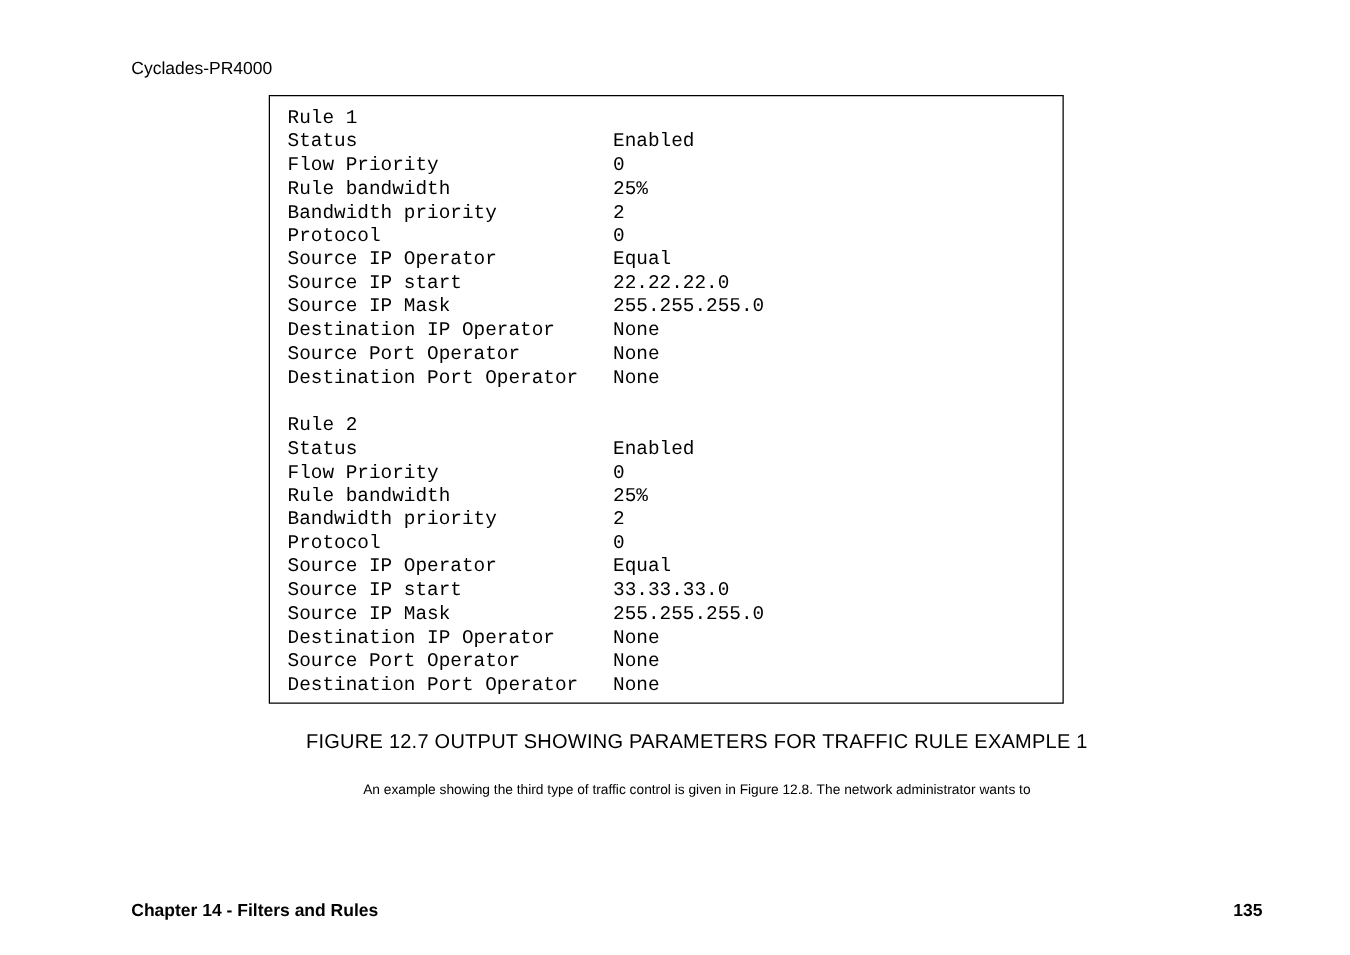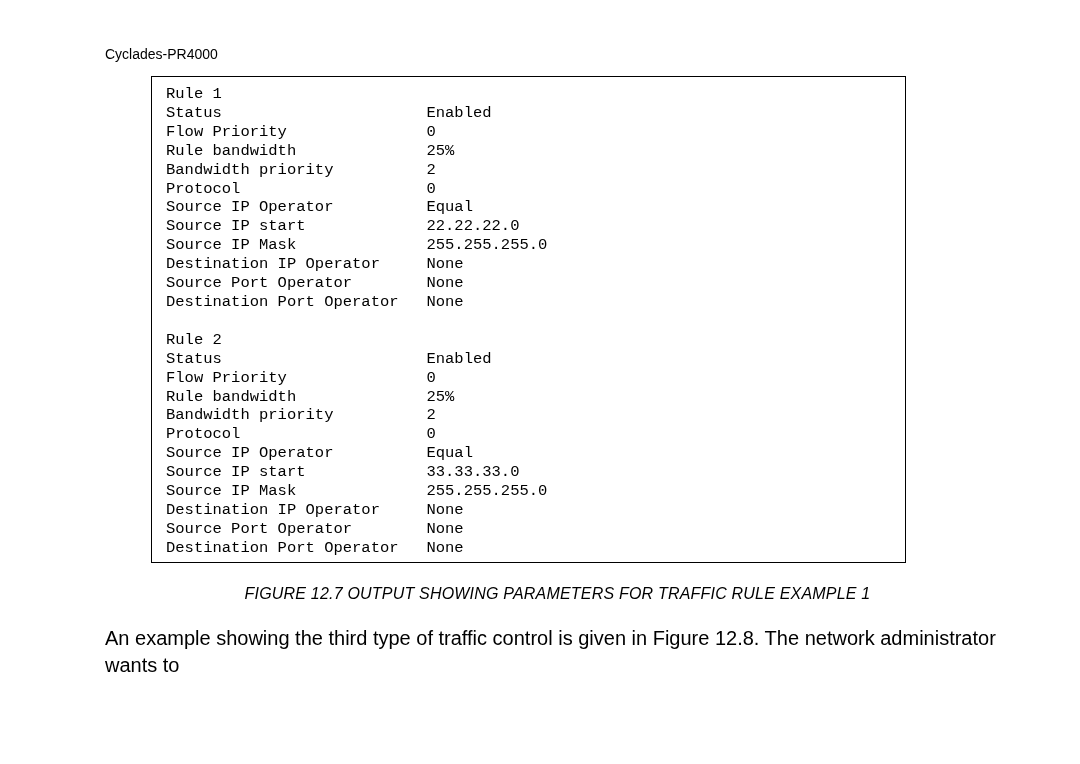--- a/index.html
+++ b/index.html
@@ -18,44 +18,44 @@
     box-sizing: border-box;
     padding: 46px 70px 30px 105px;
   }
   .product-header {
     font-weight: normal;
     font-size: 14px;
     margin-bottom: 14px;
   }
   .output-box {
     border: 1px solid #000;
-    width: 755px;
-    margin-left: 46px;
+    width: 636px;
+    margin-left: 110px;
     padding: 8px 0 4px 0;
     box-sizing: border-box;
   }
   .output-box pre {
     font-family: "Courier New", Courier, monospace;
     font-size: 15.5px;
     line-height: 1.22;
     margin: 0;
     padding: 0 14px;
     white-space: pre;
   }
   .caption {
     text-align: center;
-    font-style: italic;
     font-size: 16px;
     margin-top: 22px;
     letter-spacing: 0.2px;
   }
   .body-para {
-    font-size: 20px;
+    font-size: 11px;
     margin-top: 22px;
     line-height: 1.35;
+    text-align: center;
   }
   .footer {
     position: absolute;
     left: 105px;
     right: 70px;
     bottom: 28px;
     display: flex;
     justify-content: space-between;
     font-weight: bold;
     font-size: 14px;
@@ -93,14 +93,18 @@
 Source IP Mask              255.255.255.0
 Destination IP Operator     None
 Source Port Operator        None
 Destination Port Operator   None</pre>
   </div>
 
   <div class="caption">FIGURE 12.7  OUTPUT SHOWING PARAMETERS FOR TRAFFIC RULE EXAMPLE 1</div>
 
   <div class="body-para">An example showing the third type of traffic control is given in Figure 12.8.  The network administrator wants to</div>
 
+  <div class="footer">
+    <span>Chapter 14 - Filters and Rules</span>
+    <span>135</span>
+  </div>
 
 </div>
 
 </body></html>

